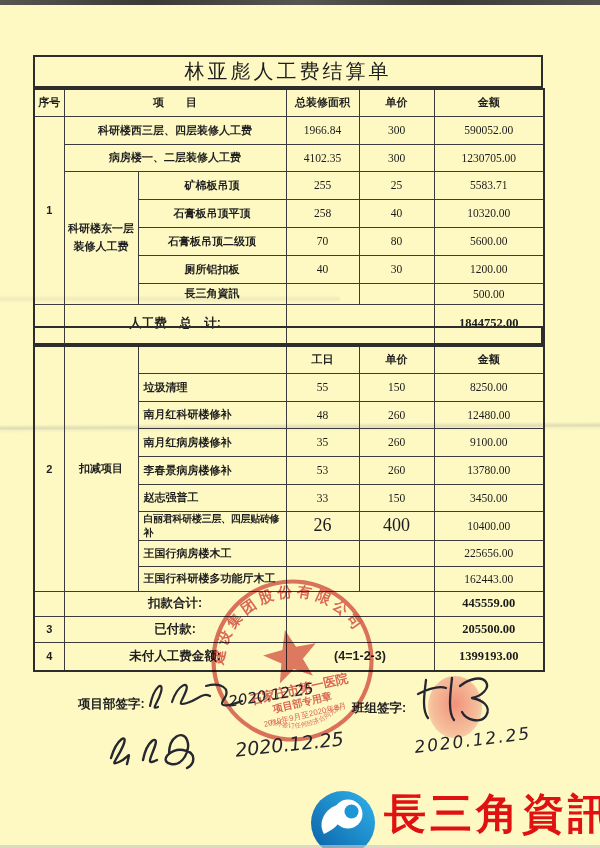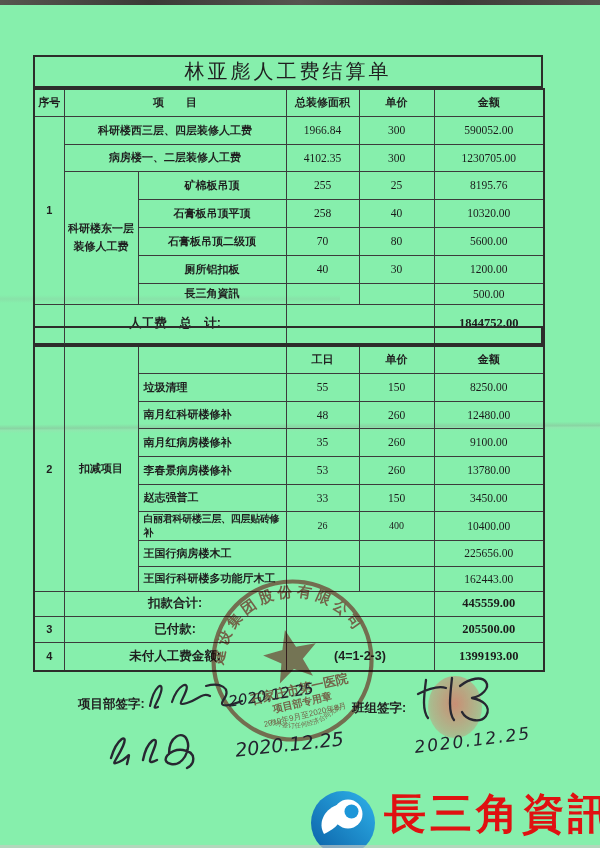--- a/index.html
+++ b/index.html
@@ -1,16 +1,16 @@
 <!DOCTYPE html>
 <html><head>
 <meta charset="utf-8">
 <style>
   html,body{margin:0;padding:0;background:#e8e8e4;}
-  .sheet{position:relative;width:600px;height:848px;background:#86efac;overflow:hidden;
+  .sheet{position:relative;width:600px;height:848px;background:#fef9c3;overflow:hidden;
          font-family:"Liberation Serif","DejaVu Serif",serif;color:#1f1f1f;}
   .scan-top{position:absolute;left:0;top:0;width:600px;height:5px;
     background:linear-gradient(90deg,#57564f,#3a3a36 25%,#56554f 50%,#3c3b37 75%,#53524c);}
   .scan-bottom{position:absolute;left:0;bottom:0;width:600px;height:3px;background:#c9c9c3;opacity:.65;}
   .crease{position:absolute;left:0;top:423px;width:600px;height:9px;transform:rotate(-.3deg);
     background:linear-gradient(180deg,rgba(150,150,146,0),rgba(145,145,140,.28) 45%,rgba(190,190,184,.16) 65%,rgba(150,150,146,0));}
   .crease2{position:absolute;left:0;top:295px;width:340px;height:8px;
     background:linear-gradient(180deg,rgba(150,150,146,0),rgba(150,150,146,.14),rgba(150,150,146,0));}
 
   .title-box{position:absolute;left:33px;top:55px;width:510px;height:33px;box-sizing:border-box;
@@ -24,21 +24,21 @@
   .t2{top:345px;}
   .spacer{position:absolute;left:33px;top:326px;width:510px;height:20px;box-sizing:border-box;
     border:2px solid #2d2d2b;}
   .spacer .vline{position:absolute;left:29px;top:0;width:1px;height:100%;background:#3b3b3b;}
 
   .cn{font-family:"Liberation Sans","DejaVu Sans",sans-serif;font-weight:bold;font-size:11px;}
   .c{text-align:center;}
   .l{text-align:left;padding-left:5px!important;}
   .num{font-size:11.5px;text-align:center;color:#1b1b1b;}
   .big{font-size:12.5px;font-weight:bold;}
-  .hand-num{font-size:10px;font-weight:500;text-align:center;}
+  .hand-num{font-size:18px;font-weight:500;text-align:center;}
   .tight{font-size:10px;letter-spacing:-.3px;margin-top:48px;}
   .grp{line-height:1.6;padding:0 2px!important;}.h28{height:28px}.h27{height:27px}.h26{height:26px}
   .h25{height:25px}.h24{height:40px}.h21{height:21px}.h29{height:29px}
 
   .stamp{position:absolute;left:205px;top:573px;width:175px;height:175px;
     mix-blend-mode:multiply;opacity:.9;transform:rotate(-13deg);}
   .fingerprint{position:absolute;left:428px;top:676px;width:54px;height:62px;border-radius:50%;
     background:radial-gradient(ellipse at 50% 45%,rgba(233,96,90,.68),rgba(233,96,90,.38) 60%,rgba(233,96,90,.08));
     filter:blur(.6px);}
   .sig-label{position:absolute;font-family:"Liberation Sans","DejaVu Sans",sans-serif;
@@ -92,21 +92,21 @@
       <td class="cn c" colspan="2">病房楼一、二层装修人工费</td>
       <td class="num">4102.35</td>
       <td class="num">300</td>
       <td class="num">1230705.00</td>
     </tr>
     <tr class="h28">
       <td class="cn c grp" rowspan="5">科研楼东一层装修人工费</td>
       <td class="cn c">矿棉板吊顶</td>
       <td class="num">255</td>
       <td class="num">25</td>
-      <td class="num">8195.76</td>
+      <td class="num">5583.71</td>
     </tr>
     <tr class="h28">
       <td class="cn c">石膏板吊顶平顶</td>
       <td class="num">258</td>
       <td class="num">40</td>
       <td class="num">10320.00</td>
     </tr>
     <tr class="h28">
       <td class="cn c">石膏板吊顶二级顶</td>
       <td class="num">70</td>

